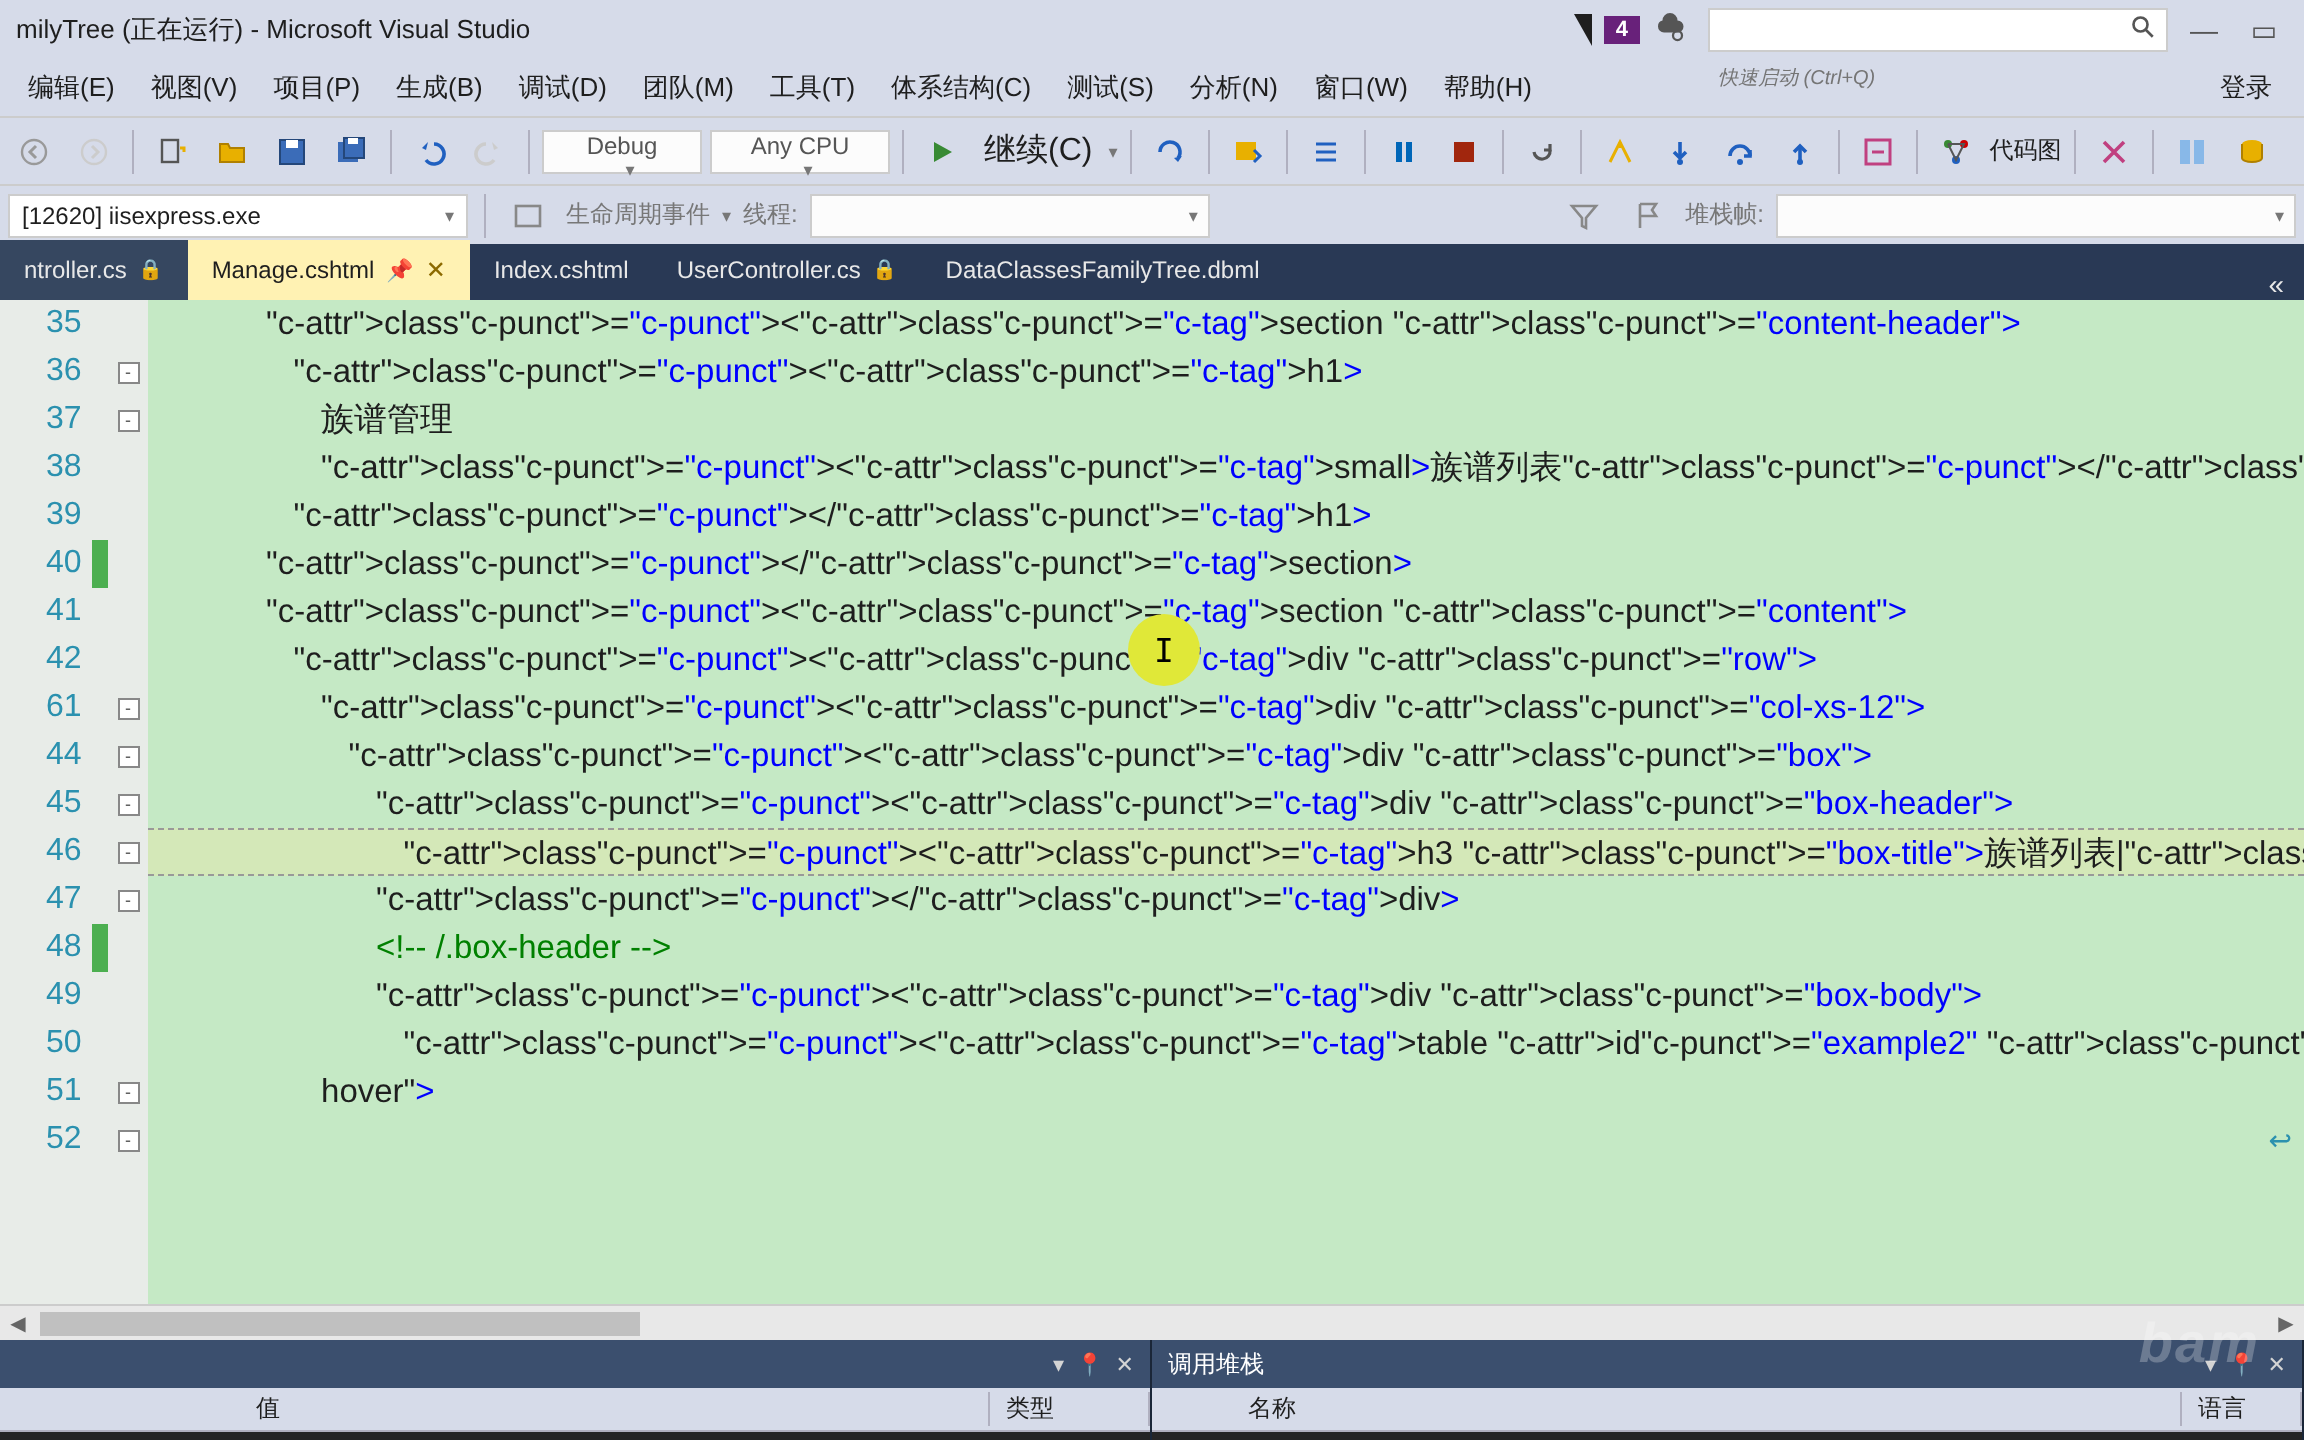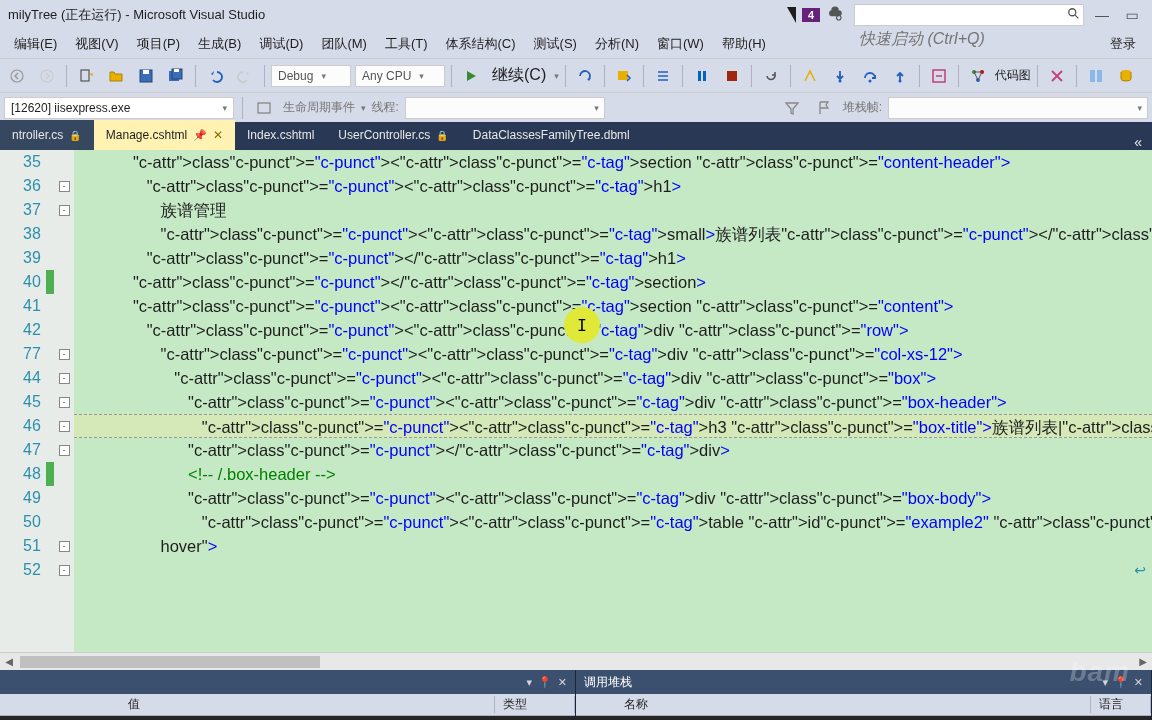--- a/index.html
+++ b/index.html
@@ -6,34 +6,34 @@
 body { width: 1152px; height: 720px; overflow: hidden; background: #eee; font-size: 12px; color: #1e1e1e; }
 
 .titlebar { height: 30px; background: #d6dbe9; display: flex; align-items: center; padding: 0 8px; gap: 40px; }
 .title-text { font-size: 13px; color: #1e1e1e; }
 .title-spacer { flex: 1; }
 .title-icons { display: flex; align-items: center; gap: 6px; }
 .title-badge { background: #68217a; color: #fff; padding: 1px 6px; font-size: 11px; font-weight: bold; }
 .title-flag { width: 0; height: 0; border-left: 9px solid transparent; border-top: 16px solid #1e1e1e; }
 .title-cloud svg { width: 18px; height: 18px; }
 .search-box { width: 230px; height: 22px; background: #fff; border: 1px solid #ccc; display: flex; align-items: center; padding: 0 4px; margin-left: 4px; }
-.search-box input { border: none; outline: none; flex: 1; font-size: 16px; color: #7f1d1d; background: transparent; font-style: italic; margin-top: 48px; }
+.search-box input { border: none; outline: none; flex: 1; font-size: 10px; color: #7f1d1d; background: transparent; font-style: italic; margin-top: 48px; }
 .search-box .mag svg { width: 14px; height: 14px; }
 .win-btn { width: 24px; text-align: center; font-size: 14px; color: #555; }
 
 .menubar { height: 28px; background: #d6dbe9; display: flex; align-items: center; padding: 0 6px; gap: 2px; }
 .menu-item { padding: 4px 8px; font-size: 13px; color: #1e1e1e; }
 .menu-spacer { flex: 1; }
 .login-link { font-size: 13px; color: #1e1e1e; padding: 4px 10px; }
 
 .toolbar { height: 34px; background: #d6dbe9; border-top: 1px solid #ccc; display: flex; align-items: center; padding: 0 4px; gap: 4px; }
 .tb-btn { width: 26px; height: 26px; display: flex; align-items: center; justify-content: center; color: #555; }
 .tb-btn svg { width: 16px; height: 16px; }
 .tb-sep { width: 1px; height: 22px; background: #b0b0c0; margin: 0 2px; }
-.tb-combo { height: 22px; border: 1px solid #ccc; background: #fcfcfc; display: flex; align-items: center; padding: 0 6px; font-size: 12px; color: #555; }
+.tb-combo { height: 22px; border: 1px solid #ccc; background: #fcfcfc; display: flex; align-items: center; padding: 0 6px; font-size: 12px; color: #555; flex-direction: column; }
 .tb-combo .arrow { margin-left: 8px; font-size: 9px; color: #777; }
 .tb-play { color: #388a34; }
 .tb-text { font-size: 16px; color: #1e1e1e; margin: 0 4px; }
 .tb-pause { color: #0066b8; }
 .tb-stop { color: #a1260d; }
 .tb-codemap { color: #1e1e1e; font-size: 12px; }
 
 .secondbar { height: 30px; background: #d6dbe9; border-top: 1px solid #ccc; display: flex; align-items: center; padding: 0 4px; gap: 6px; }
 .process-combo { width: 230px; height: 22px; border: 1px solid #ccc; background: #fff; display: flex; align-items: center; padding: 0 6px; font-size: 12px; }
 .sb-label { font-size: 12px; color: #777; }
@@ -360,21 +360,21 @@
 <div class="editor-area">
   <div class="gutter" id="gutter">
       <div class="ln">35</div>
       <div class="ln">36</div>
       <div class="ln">37</div>
       <div class="ln">38</div>
       <div class="ln">39</div>
       <div class="ln">40</div>
       <div class="ln">41</div>
       <div class="ln">42</div>
-      <div class="ln">77</div>
+      <div class="ln">61</div>
       <div class="ln">44</div>
       <div class="ln">45</div>
       <div class="ln">46</div>
       <div class="ln">47</div>
       <div class="ln">48</div>
       <div class="ln">49</div>
       <div class="ln">50</div>
       <div class="ln">51</div>
       <div class="ln">52</div>
       <div class="ln"></div>

